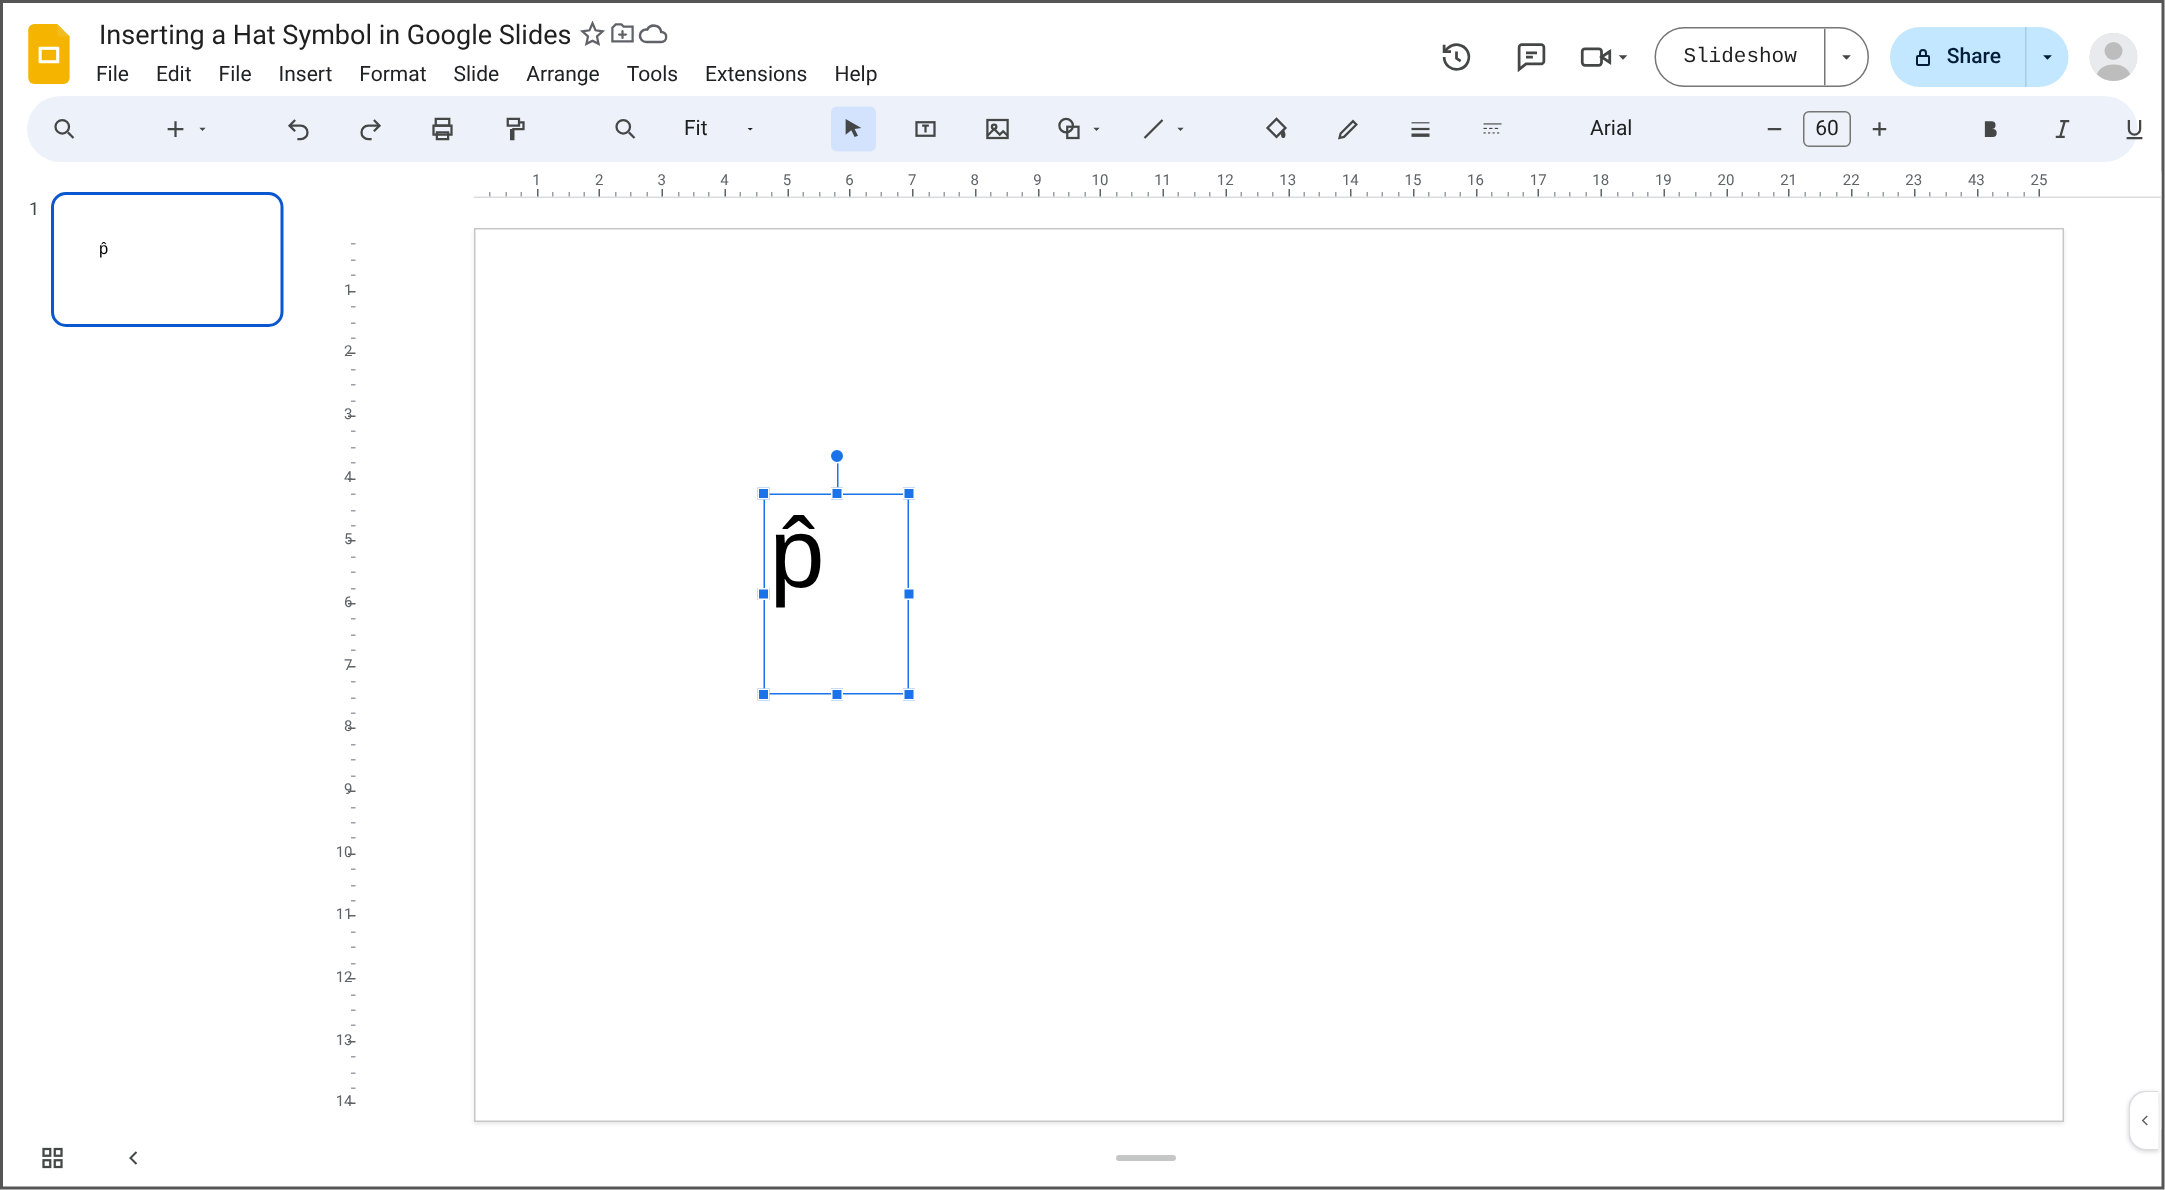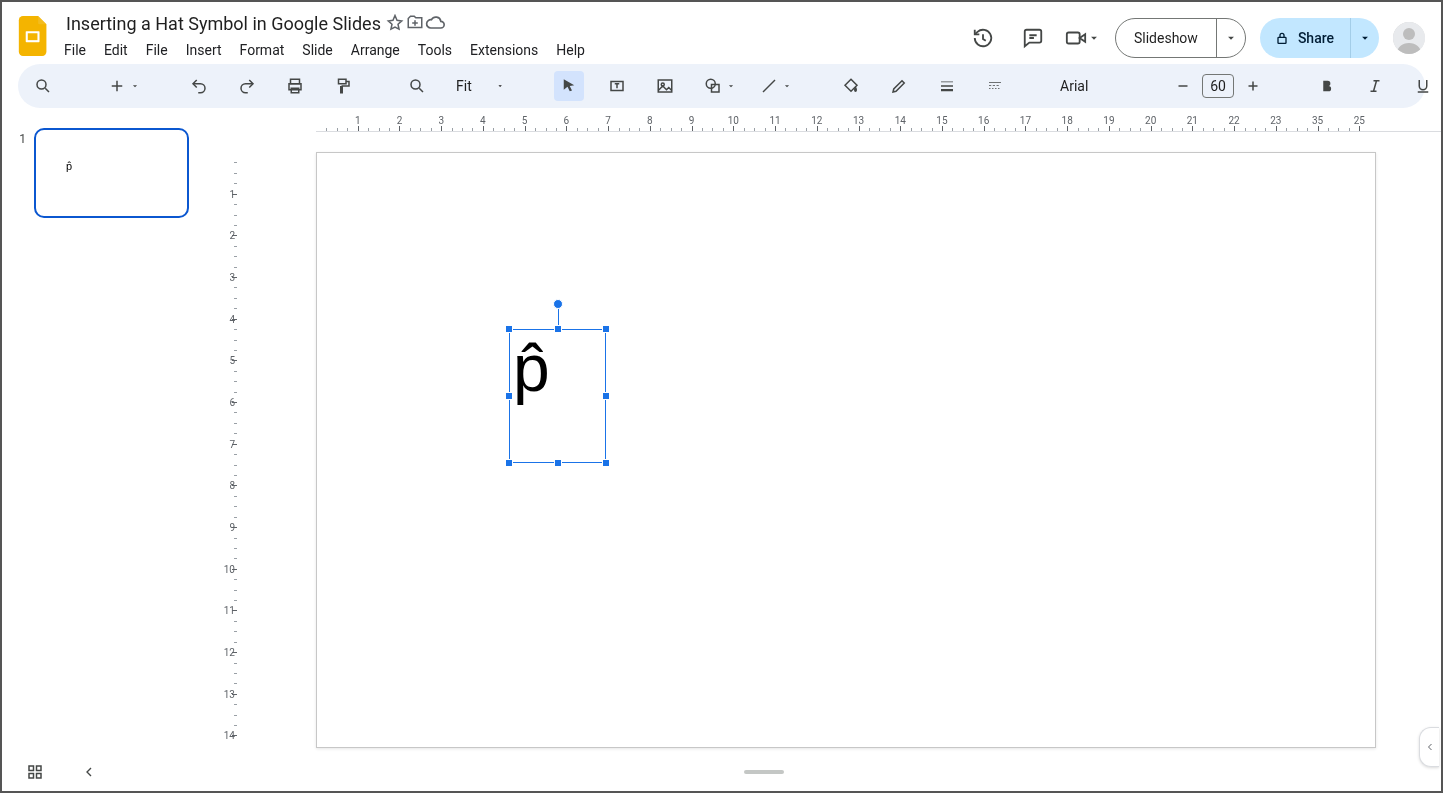--- a/index.html
+++ b/index.html
@@ -13,21 +13,21 @@
 .title-row { display: flex; align-items: center; gap: 0; height: 26px; }
 .doc-title { font-size: 18px; color: #1f1f1f; padding: 2px 4px; }
 .title-icon { color: #5f6368; width: 20px; height: 20px; display: flex; align-items: center; justify-content: center; cursor: pointer; }
 .menubar { display: flex; gap: 2px; height: 28px; align-items: center; margin-left: -6px; }
 .menu-item { font-size: 14px; color: #202124; padding: 4px 8px; border-radius: 4px; cursor: pointer; }
 
 .header-right { display: flex; align-items: center; gap: 14px; margin-top: 8px; }
 .hdr-icon { width: 36px; height: 36px; display: flex; align-items: center; justify-content: center; color: #444746; border-radius: 50%; cursor: pointer; }
 .cam-group { display: flex; align-items: center; color: #444746; cursor: pointer; }
 .slideshow-btn { display: flex; align-items: center; height: 40px; border: 1px solid #747775; border-radius: 20px; overflow: hidden; }
-.slideshow-main { padding: 0 18px; font-size: 14px; color: #1f1f1f; border-right: 1px solid #747775; height: 100%; display: flex; align-items: center; cursor: pointer; }
+.slideshow-main { padding: 0 18px; font-size: 14px; color: #1f1f1f; border-right: 1px solid #747775; height: 100%; display: flex; align-items: center; cursor: pointer; font-family: Liberation Mono, monospace; }
 .slideshow-arrow { width: 28px; display: flex; align-items: center; justify-content: center; color: #444746; cursor: pointer; }
 .share-btn { display: flex; align-items: center; background: #c2e7ff; border-radius: 20px; height: 40px; overflow: hidden; }
 .share-main { padding: 0 16px 0 14px; display: flex; align-items: center; gap: 8px; font-size: 14px; font-weight: 500; color: #001d35; border-right: 1px solid #a3cde8; height: 100%; cursor: pointer; }
 .share-arrow { width: 28px; display: flex; align-items: center; justify-content: center; color: #001d35; cursor: pointer; }
 .avatar { width: 32px; height: 32px; border-radius: 50%; background: linear-gradient(135deg,#ccc,#eee); display: flex; align-items: center; justify-content: center; font-size: 16px; cursor: pointer; overflow:hidden; }
 .avatar svg{width:100%; height:100%;}
 
 
 .toolbar-wrap { padding: 0 16px 6px; }
 .toolbar { background: #edf2fa; border-radius: 24px; height: 44px; display: flex; align-items: center; padding: 0 10px; gap: 18px; }
@@ -533,21 +533,21 @@
           <div class="tick-label-h" style="left: 918.11px;">22</div>
           <div class="tick-minor-h" style="left: 886.811px;"></div>
           <div class="tick-minor-h" style="left: 897.244px;"></div>
           <div class="tick-minor-h" style="left: 907.677px;"></div>
           <div class="tick-major-h" style="left: 959.843px;"></div>
           <div class="tick-label-h" style="left: 959.843px;">23</div>
           <div class="tick-minor-h" style="left: 928.543px;"></div>
           <div class="tick-minor-h" style="left: 938.976px;"></div>
           <div class="tick-minor-h" style="left: 949.409px;"></div>
           <div class="tick-major-h" style="left: 1001.57px;"></div>
-          <div class="tick-label-h" style="left: 1001.57px;">35</div>
+          <div class="tick-label-h" style="left: 1001.57px;">43</div>
           <div class="tick-minor-h" style="left: 970.276px;"></div>
           <div class="tick-minor-h" style="left: 980.709px;"></div>
           <div class="tick-minor-h" style="left: 991.142px;"></div>
           <div class="tick-major-h" style="left: 1043.31px;"></div>
           <div class="tick-label-h" style="left: 1043.31px;">25</div>
           <div class="tick-minor-h" style="left: 1012.01px;"></div>
           <div class="tick-minor-h" style="left: 1022.44px;"></div>
           <div class="tick-minor-h" style="left: 1032.87px;"></div>
         </div>
       </div>

